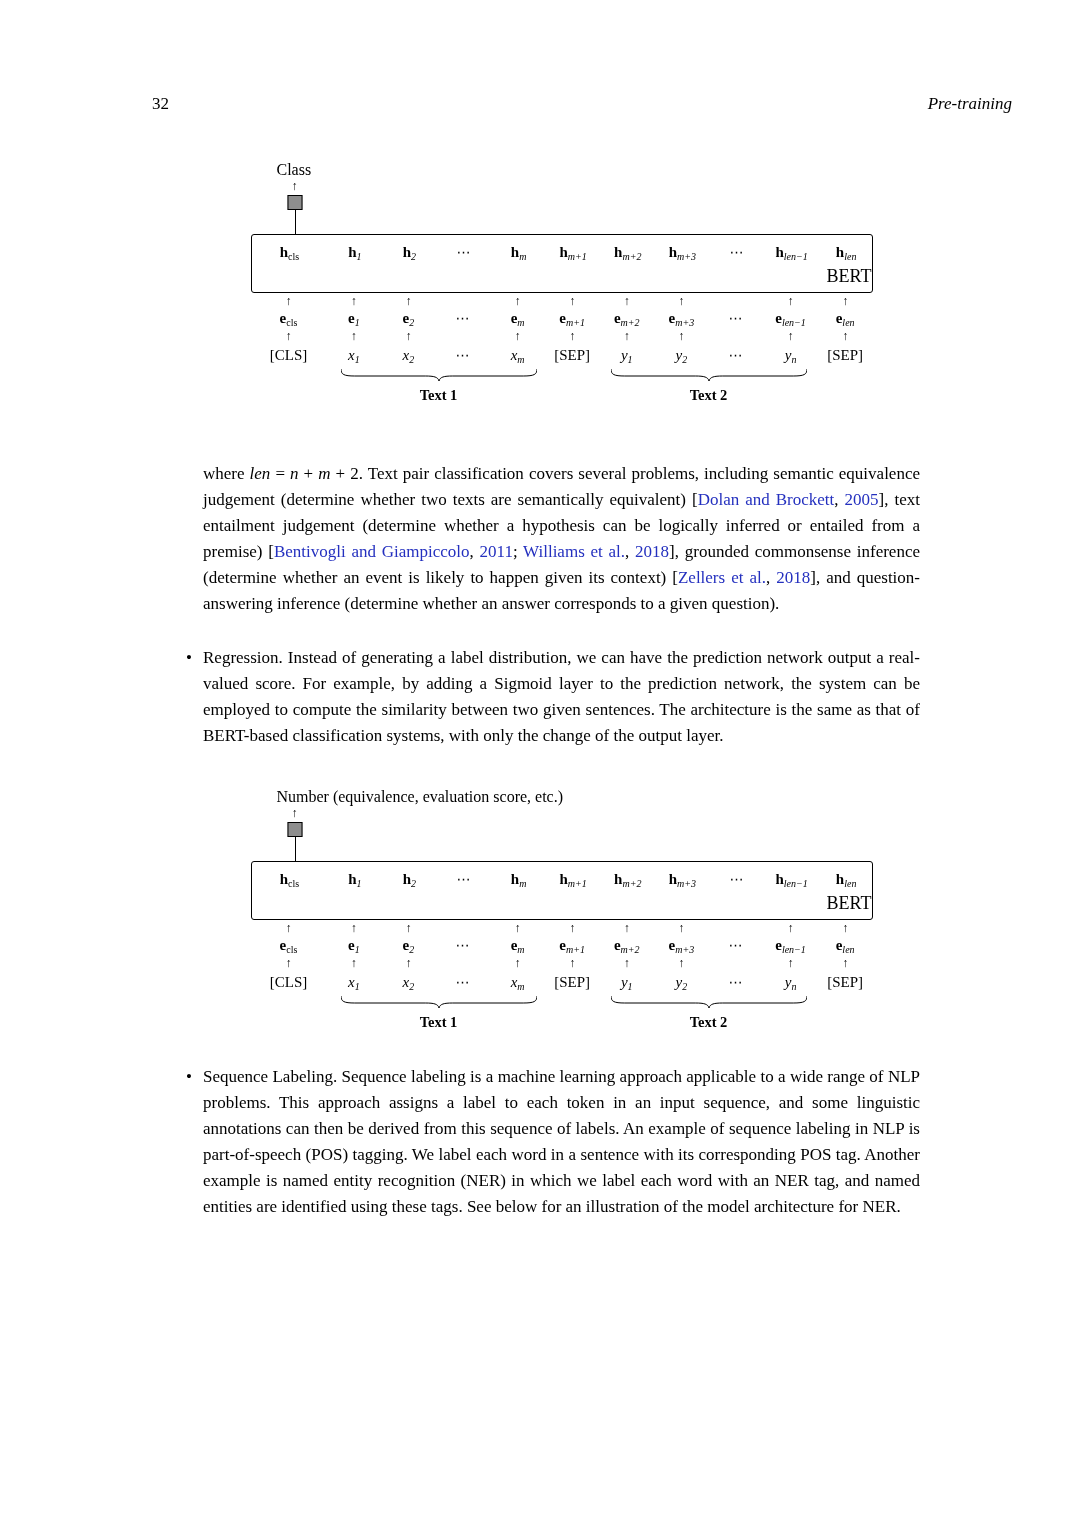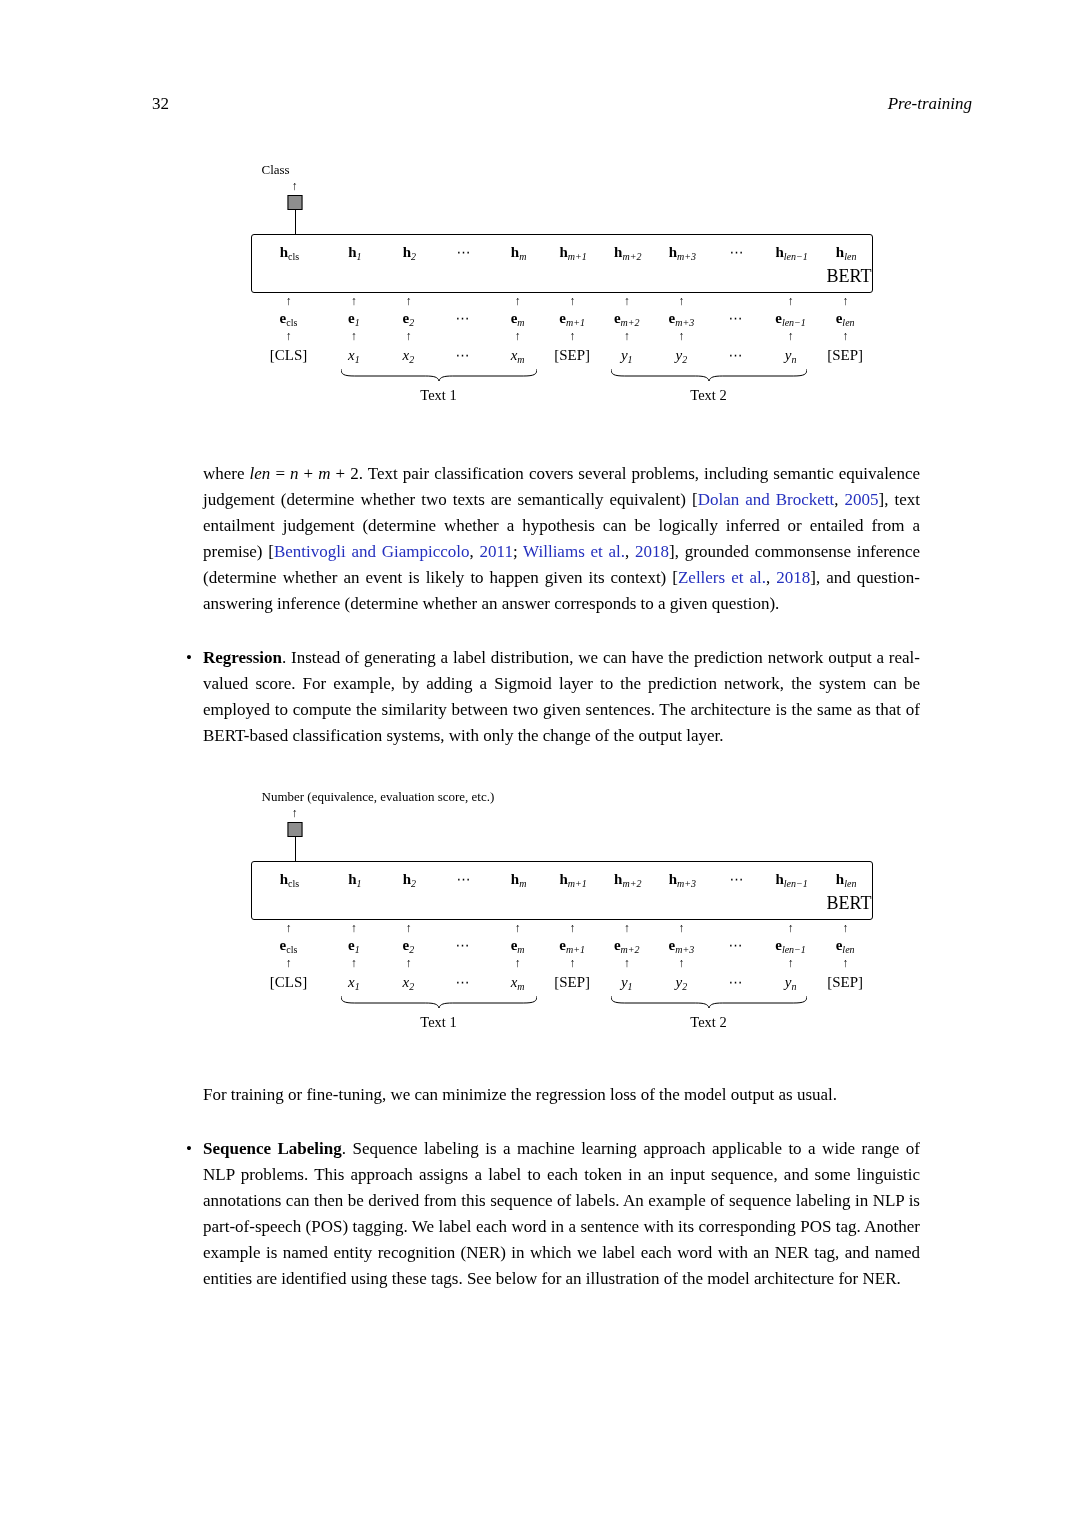--- a/index.html
+++ b/index.html
@@ -1,27 +1,27 @@
 <!DOCTYPE html>
 <html style="--link: #2430bf; --square_fill: #8e8e8e; --border: #000000; --text: #000000; --background: #ffffff;"><head>
 <meta charset="utf-8">
 <style>
   html,body{margin:0;padding:0;background:#ffffff;}
   .page{
     width:1080px;height:1528px;box-sizing:border-box;position:relative;
     background:var(--background,#fff);color:var(--text,#000);
     font-family:"Liberation Serif","DejaVu Serif",serif;
-    padding:92px 108px 0 152px;overflow:hidden;
+    padding:92px 68px 0 152px;overflow:hidden;
   }
   .page-header{display:flex;justify-content:space-between;font-size:17px;line-height:24px;}
   .running-title{font-style:italic;}
   .body-col{margin-left:51px;width:717px;}
   .para{font-size:17px;line-height:26px;text-align:justify;margin:0;}
   .seg-link{color:var(--link,#2430bf);}
-  .seg-b{font-weight:bold;}
+  .seg-b{font-weight:normal;}
   .seg-i{font-style:italic;}
   .bullet-item{position:relative;margin-left:0;}
   .bullet{position:absolute;left:-17px;top:0;font-size:17px;line-height:26px;}
   .mt-p1{margin-top:52px;}
   .mt-b1{margin-top:28px;}
   .mt-p2{margin-top:46px;}
   .mt-b2{margin-top:28px;}
 
   
   .figure{margin:0;padding:0;}
@@ -33,31 +33,31 @@
   .bert-box{border:1.4px solid var(--border,#000);border-radius:3px;padding:8px 0 5px 0;}
   .h-row .cell{font-size:15px;line-height:18px;}
   .e-row .cell{font-size:15px;line-height:19px;}
   .token-row .cell{font-size:15px;line-height:20px;padding-top:1px;}
   .arrow-row .cell{font-size:12px;line-height:16px;height:16px;}
   .bert-name{text-align:right;font-size:18px;line-height:22px;margin-top:3px;}
   .mbold{font-weight:bold;font-style:normal;}
   .mit{font-style:italic;}
   .diagram sub{font-size:10px;line-height:1;vertical-align:-3px;margin-top:32px;}
   .dots{font-size:14px;letter-spacing:1px;}
-  .top-label{position:absolute;top:0;left:11px;font-size:13px;line-height:16px;white-space:nowrap;}
+  .top-label{position:absolute;top:0;left:26px;font-size:16px;line-height:16px;white-space:nowrap;}
   .top-arrow{position:absolute;top:17px;left:44px;transform:translateX(-50%);font-size:12px;line-height:14px;}
   .square{position:absolute;top:33px;left:44px;transform:translateX(-50%);
           width:15px;height:15px;background:var(--square_fill,#8e8e8e);border:1px solid var(--border,#000);box-sizing:border-box;}
   .stem{position:absolute;top:48px;left:44px;width:1px;height:24px;background:var(--border,#000);}
   .brace-row{position:relative;height:14px;margin-top:3px;}
   .brace{position:absolute;top:0;height:12px;}
   .brace-1{left:90px;width:196px;}
   .brace-2{left:360px;width:196px;}
   .figure-text-labels{position:relative;height:22px;margin-top:4px;font-size:14.5px;}
-  .text-label{position:absolute;transform:translateX(-50%);white-space:nowrap;}
+  .text-label{position:absolute;transform:translateX(-50%);white-space:nowrap;font-weight:bold;}
   .text-label-1{left:188px;}
   .text-label-2{left:458px;text-align:center;}
 </style>
 </head>
 <body>
 
 <div class="page">
 
   <header class="page-header">
     <span class="page-number">32</span>
@@ -244,21 +244,20 @@
             <path d="M0,0 C0,5.5 1.5,7 7,7 L43,7 C47.5,7 49.5,8 50,12 C50.5,8 52.5,7 57,7 L93,7 C98.5,7 100,5.5 100,0" fill="none" stroke="#000" stroke-width="1" vector-effect="non-scaling-stroke"></path>
           </svg>
         </div>
         <div class="figure-text-labels">
           <span class="text-label text-label-1">Text 1</span>
           <span class="text-label text-label-2">Text 2</span>
         </div>
       </div>
     </figure>
 
-    <p class="para mt-p2"><span>For training or fine-tuning, we can minimize the regression loss of the model output as usual.</span></p>
 
     <div class="bullet-item mt-b2">
       <span class="bullet">•</span>
       <div class="para"><span class="seg-b">Sequence Labeling</span><span>. Sequence labeling is a machine learning approach applicable to a wide range of NLP problems. This approach assigns a label to each token in an input sequence, and some linguistic annotations can then be derived from this sequence of labels. An example of sequence labeling in NLP is part-of-speech (POS) tagging. We label each word in a sentence with its corresponding POS tag. Another example is named entity recognition (NER) in which we label each word with an NER tag, and named entities are identified using these tags. See below for an illustration of the model architecture for NER.</span></div>
     </div>
 
   </div>
 </div>
 
 </body></html>

